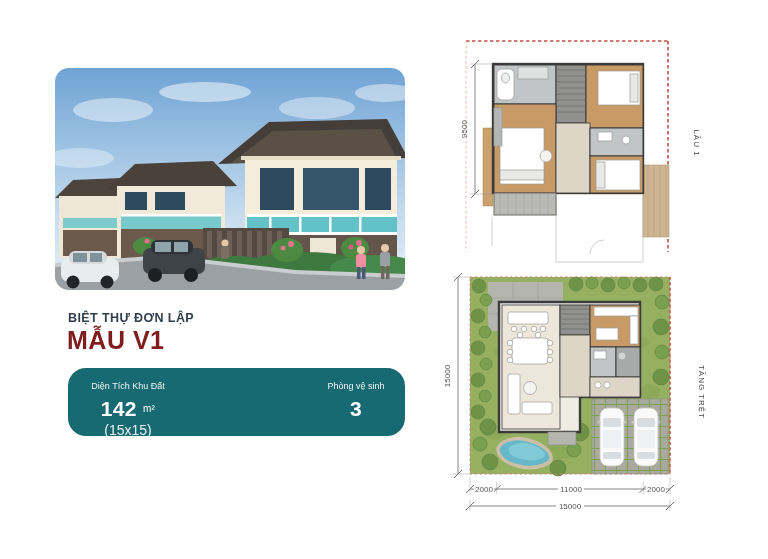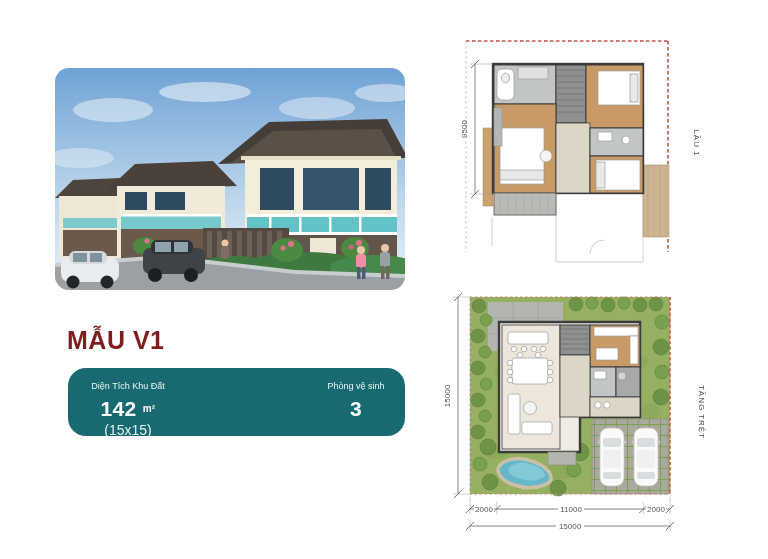--- a/index.html
+++ b/index.html
@@ -8,26 +8,26 @@
   
   .photo{position:absolute;left:55px;top:68px;width:350px;height:222px;border-radius:14px;overflow:hidden;}
   .category{position:absolute;left:68px;top:311px;font-size:12.5px;font-weight:700;letter-spacing:.4px;color:#32404e;}
   .model{position:absolute;left:67px;top:326px;font-size:25px;font-weight:800;letter-spacing:.5px;color:#7f1d1d;}
   .spec-card{position:absolute;left:68px;top:368px;width:337px;height:68px;border-radius:18px;background:#176a71;
              display:flex;align-items:stretch;justify-content:space-between;padding:0 10px;box-sizing:border-box;color:#fff;}
   .spec-col{display:flex;flex-direction:column;align-items:center;justify-content:flex-start;padding-top:8px;}
   .spec-col .lbl{font-size:9px;line-height:10.5px;text-align:center;color:rgba(255,255,255,.93);min-height:21px;
                  display:flex;align-items:center;}
   .spec-col .val{font-size:21px;font-weight:800;line-height:24px;letter-spacing:.3px;}
-  .spec-col .unit{font-size:10px;font-weight:700;vertical-align:4px;}
+  .spec-col .unit{font-size:10px;font-weight:400;vertical-align:4px;}
   .spec-col .note{font-size:14px;color:rgba(255,255,255,.9);margin-top:1px;}
   .c1{width:100px}.c2{width:92px}.c3{width:60px}.c4{width:78px}
   
   .plan-upper{position:absolute;left:440px;top:28px;width:270px;height:242px;}
-  .plan-lower{position:absolute;left:440px;top:292px;width:270px;height:258px;}
+  .plan-lower{position:absolute;left:440px;top:272px;width:270px;height:258px;}
   svg text{font-family:"Liberation Sans",sans-serif;}
 </style>
 </head>
 <body>
 
 <div class="page">
 
   <div class="photo">
     <svg width="350" height="222" viewBox="0 0 350 222">
       <defs>
@@ -137,20 +137,21 @@
         <circle cx="330" cy="180" r="4" fill="#e8c8a8"></circle>
           <rect x="325" y="184" width="10" height="15" rx="3" fill="#9aa0a8"></rect>
         <rect x="326" y="198" width="3.5" height="13" fill="#70665c"></rect>
           <rect x="331" y="198" width="3.5" height="13" fill="#70665c"></rect>
         <circle cx="170" cy="175" r="3.5" fill="#e8c8a8"></circle>
           <rect x="166" y="178" width="8" height="13" rx="3" fill="#7e6f63"></rect>
       </g>
     </svg>
   </div>
 
+  <div class="category">BIỆT THỰ ĐƠN LẬP</div>
   <div class="model">MẪU V1</div>
 
   <div class="spec-card">
     <div class="spec-col c1">
       <div class="lbl">Diện Tích Khu Đất</div>
       <div class="val"><span>142</span>&nbsp;<span class="unit">m²</span></div>
       <div class="note">(15x15)</div>
     </div>
     <div class="spec-col c4">
       <div class="lbl">Phòng vệ sinh</div>

